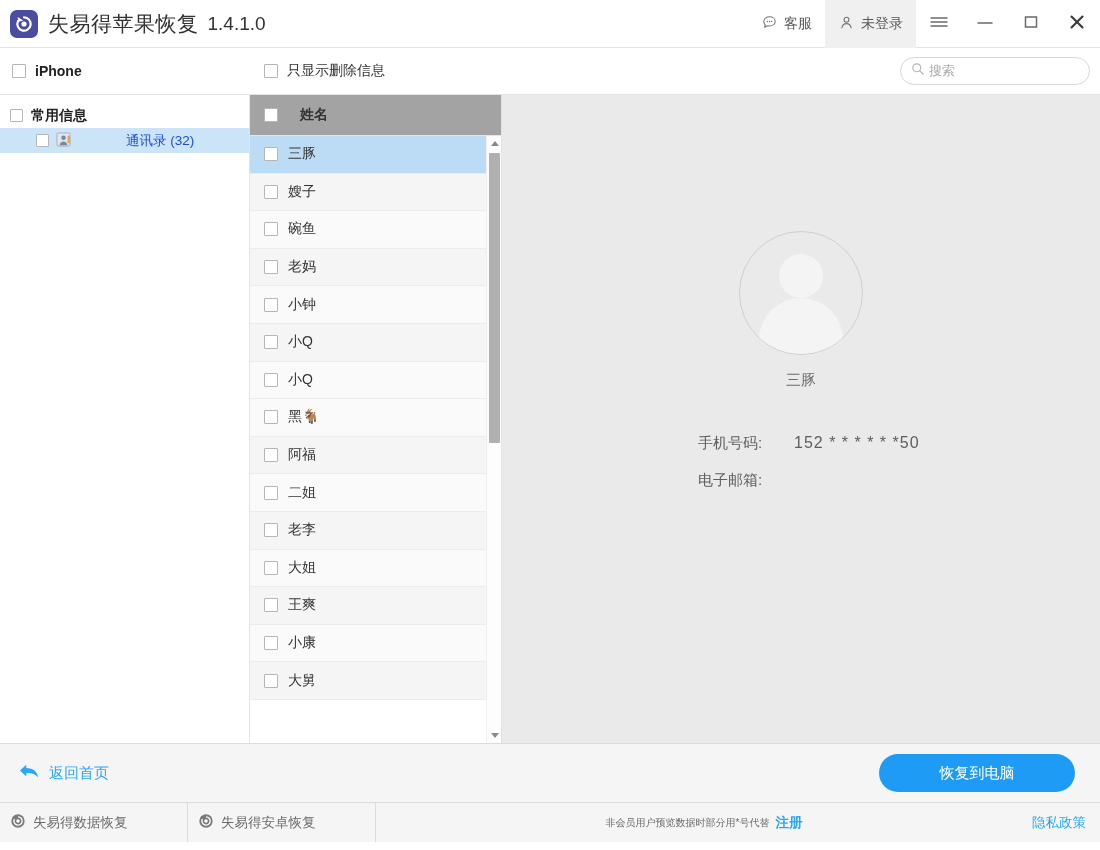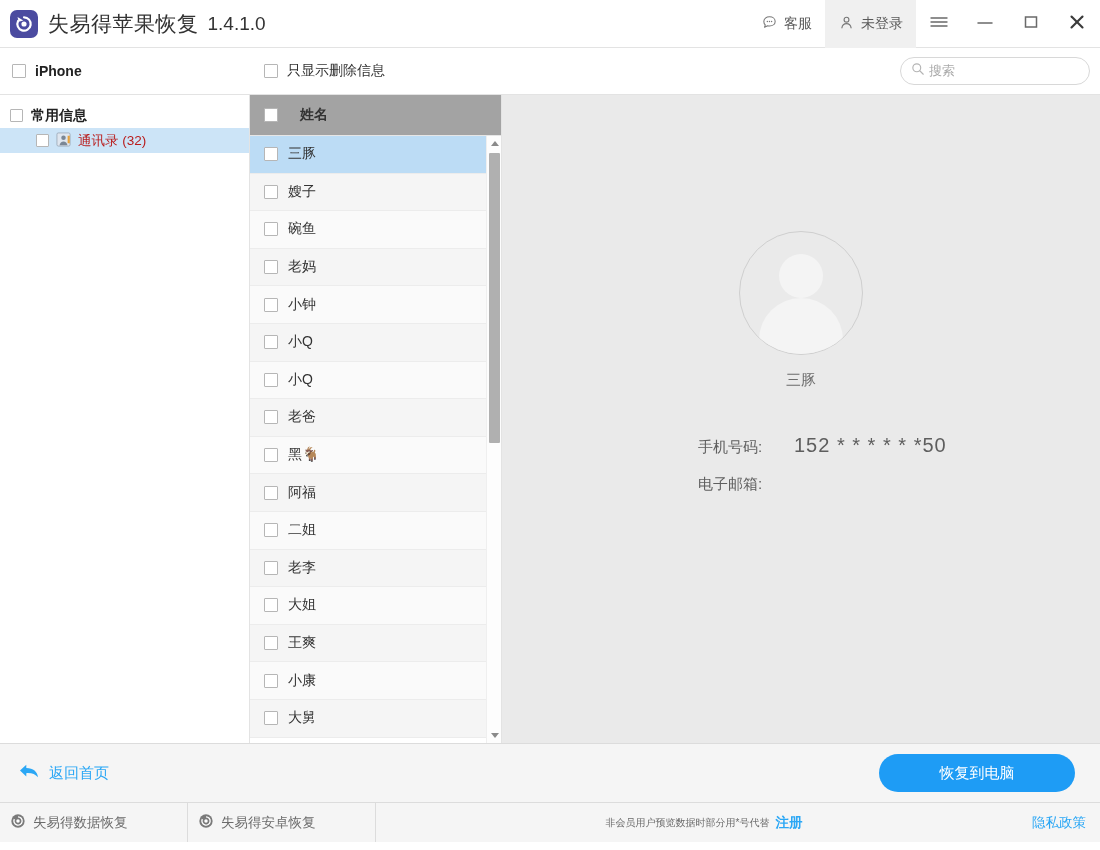--- a/index.html
+++ b/index.html
@@ -86,21 +86,21 @@
     padding-top: 8px;
     overflow: hidden;
   }
   .tree-row {
     height: 25px; display: flex; align-items: center; gap: 8px;
     padding-left: 10px; font-size: 14px; color: #222;
   }
   .tree-row.child { padding-left: 36px; gap: 7px; }
   .tree-row.selected { background: #cce4f7; }
   .tree-label { font-size: 14px; color: #222; font-weight: bold; }
-  .tree-label-child { font-size: 13.5px; color: #b91c1c; }
+  .tree-label-child { font-size: 13.5px; color: #1d4ed8; margin-left: 48px; }
 
   .col-list {
     width: 252px; flex: 0 0 252px;
     border-right: 1px solid #e3e3e3;
     display: flex; flex-direction: column;
     background: #ffffff; min-height: 0;
     position: relative;
   }
   .list-head {
     height: 41px; flex: 0 0 41px;
@@ -165,21 +165,21 @@
     width: 44px; height: 44px; border-radius: 50%; background: #f4f4f4;
   }
   .avatar .torso {
     position: absolute; bottom: -18px; left: 50%; transform: translateX(-50%);
     width: 84px; height: 74px; border-radius: 42px 42px 12px 12px; background: #f4f4f4;
   }
   .detail-name { margin-top: 16px; font-size: 15px; color: #6d6d6d; }
   .detail-fields { width: 100%; padding-left: 196px; margin-top: 44px; }
   .dfield { display: flex; align-items: baseline; margin-bottom: 18px; }
   .dfield .k { font-size: 15px; color: #5e5e5e; min-width: 82px; }
-  .dfield .v { font-size: 20px; color: #5e5e5e; margin-left: 14px; letter-spacing: 1px; }
+  .dfield .v { font-size: 16px; color: #5e5e5e; margin-left: 14px; letter-spacing: 1px; }
 
   
   .actionbar {
     height: 59px; flex: 0 0 59px;
     display: flex; align-items: center; justify-content: space-between;
     padding: 0 25px 0 18px;
     background: #f5f5f5;
     border-top: 1px solid #dcdcdc;
   }
   .back-link { display: flex; align-items: center; gap: 9px; }
@@ -371,24 +371,20 @@
               <span class="nm">小钟</span>
             </div>
             <div class="lrow alt">
               <span class="cb lg"></span>
               <span class="nm">小Q</span>
             </div>
             <div class="lrow">
               <span class="cb lg"></span>
               <span class="nm">小Q</span>
             </div>
-            <div class="lrow alt">
-              <span class="cb lg"></span>
-              <span class="nm">老爸</span>
-            </div>
             <div class="lrow">
               <span class="cb lg"></span>
               <span class="nm">黑🐐</span>
             </div>
             <div class="lrow alt">
               <span class="cb lg"></span>
               <span class="nm">阿福</span>
             </div>
             <div class="lrow">
               <span class="cb lg"></span>

